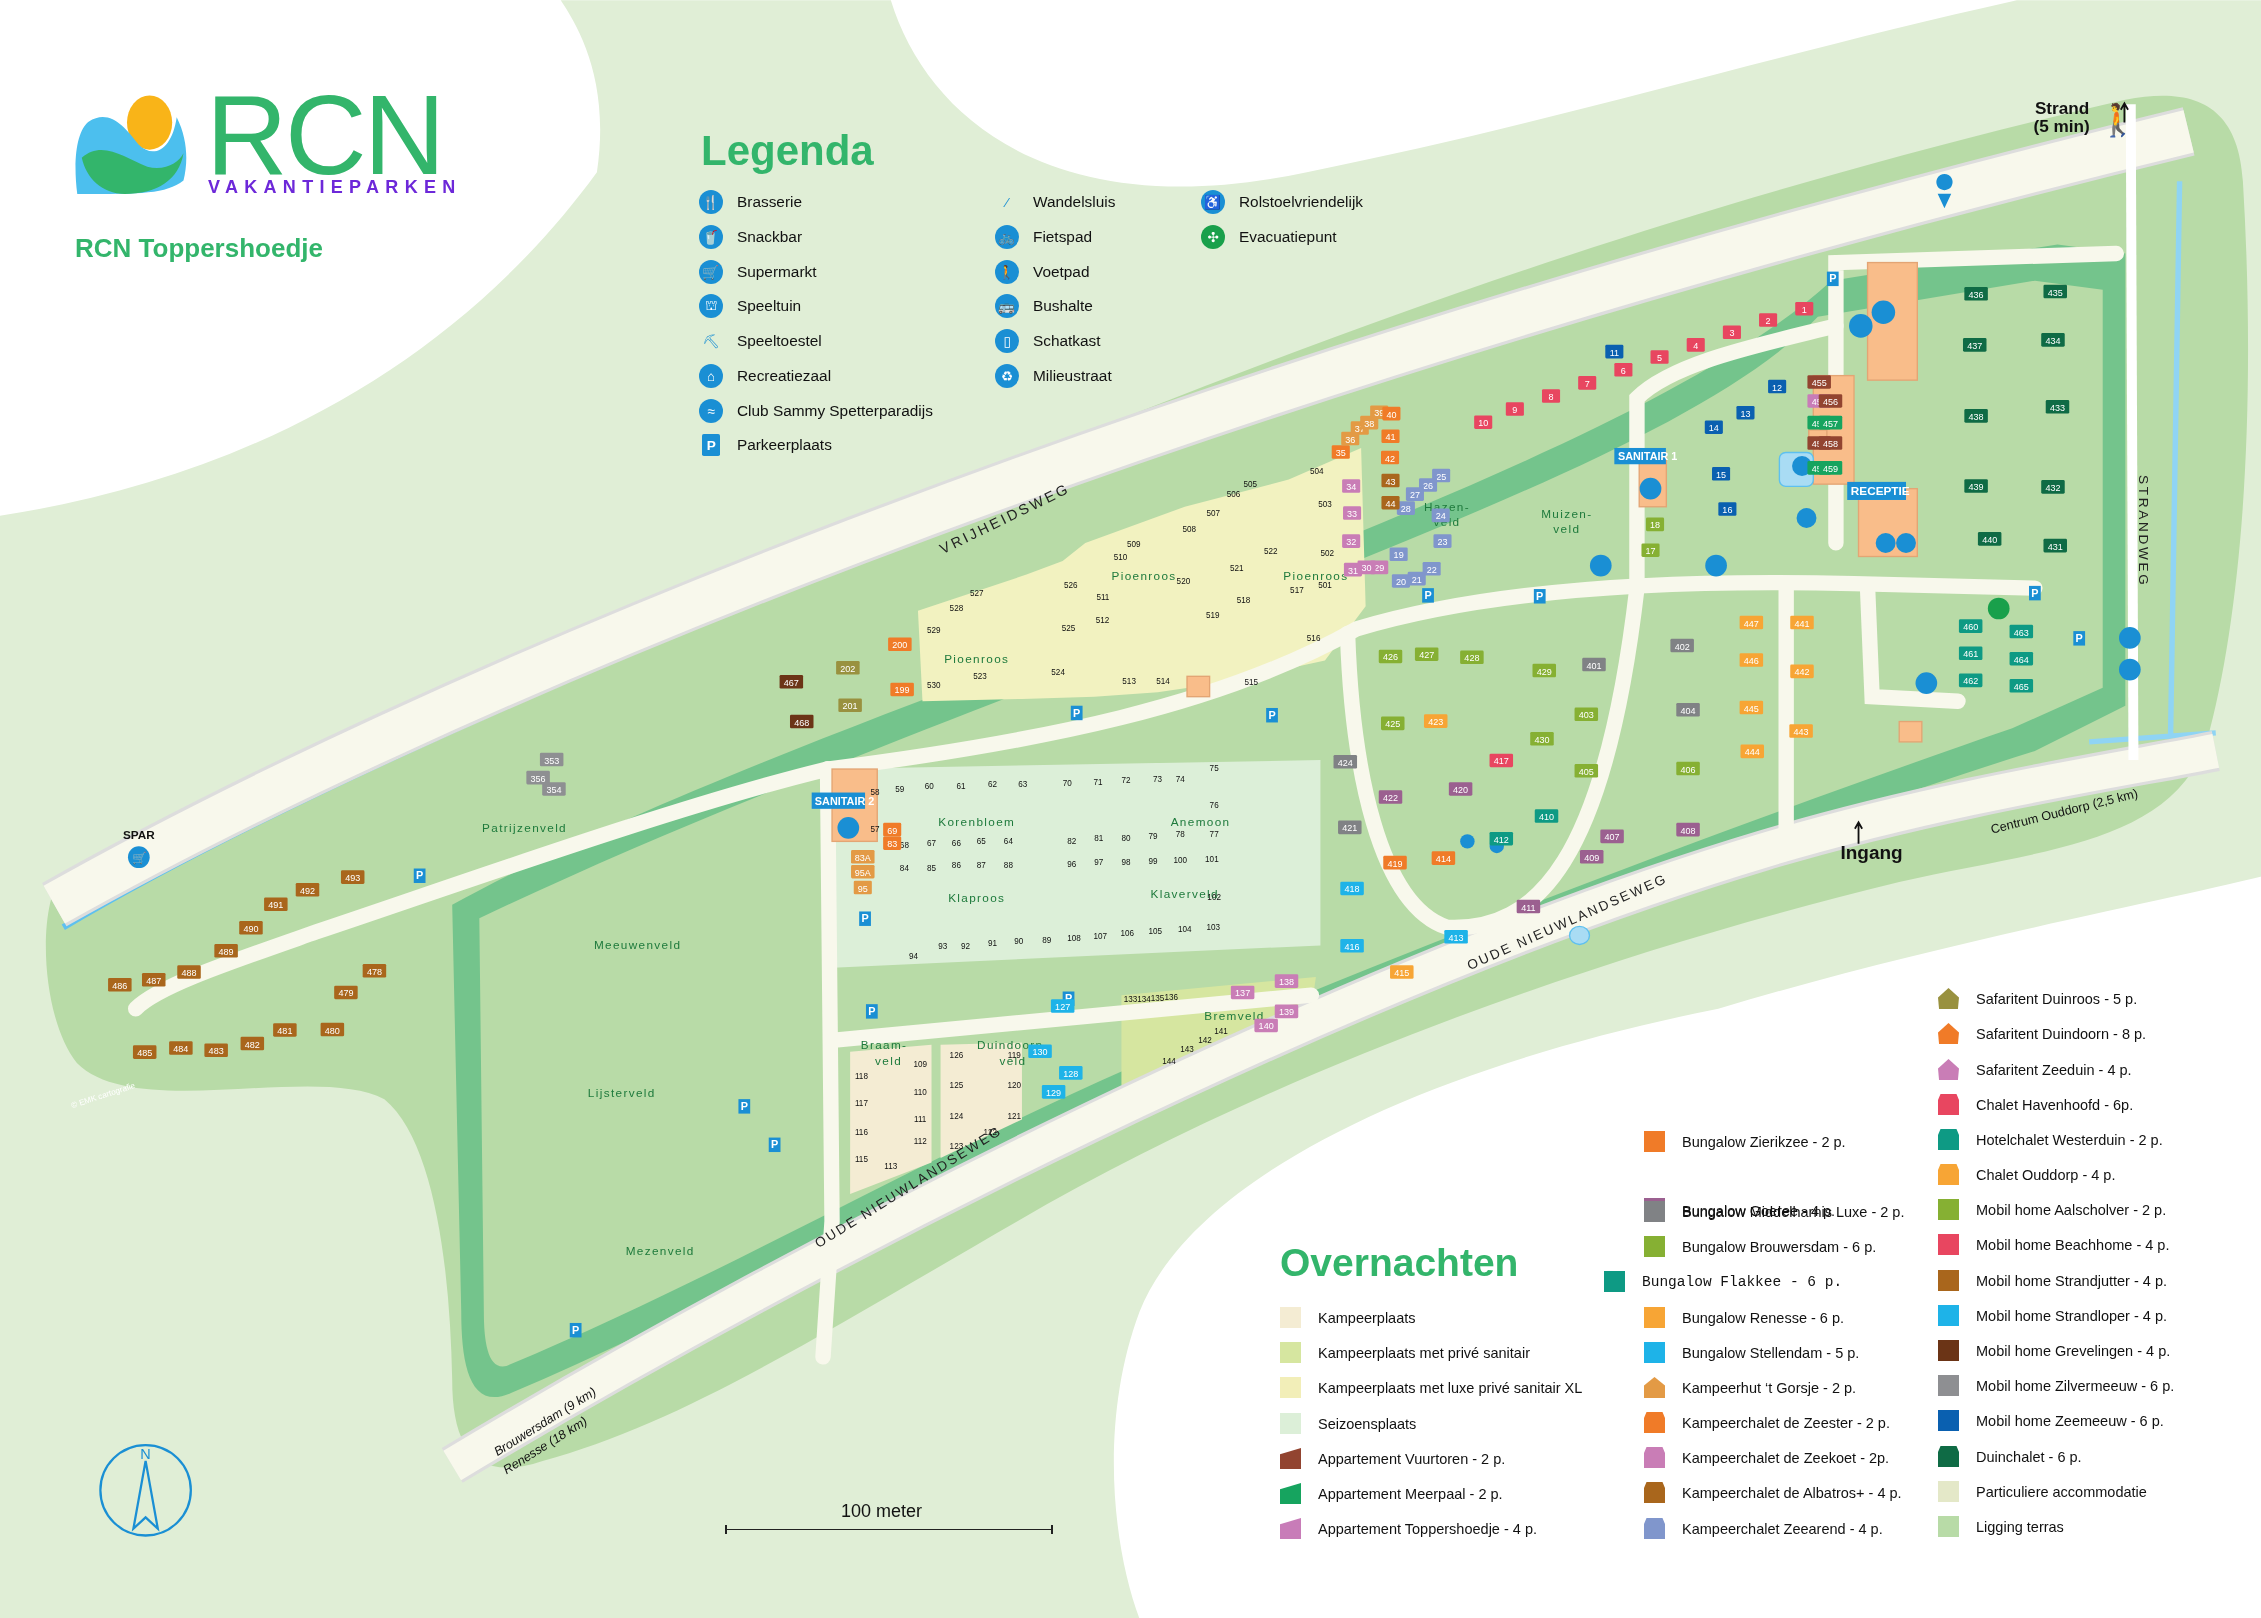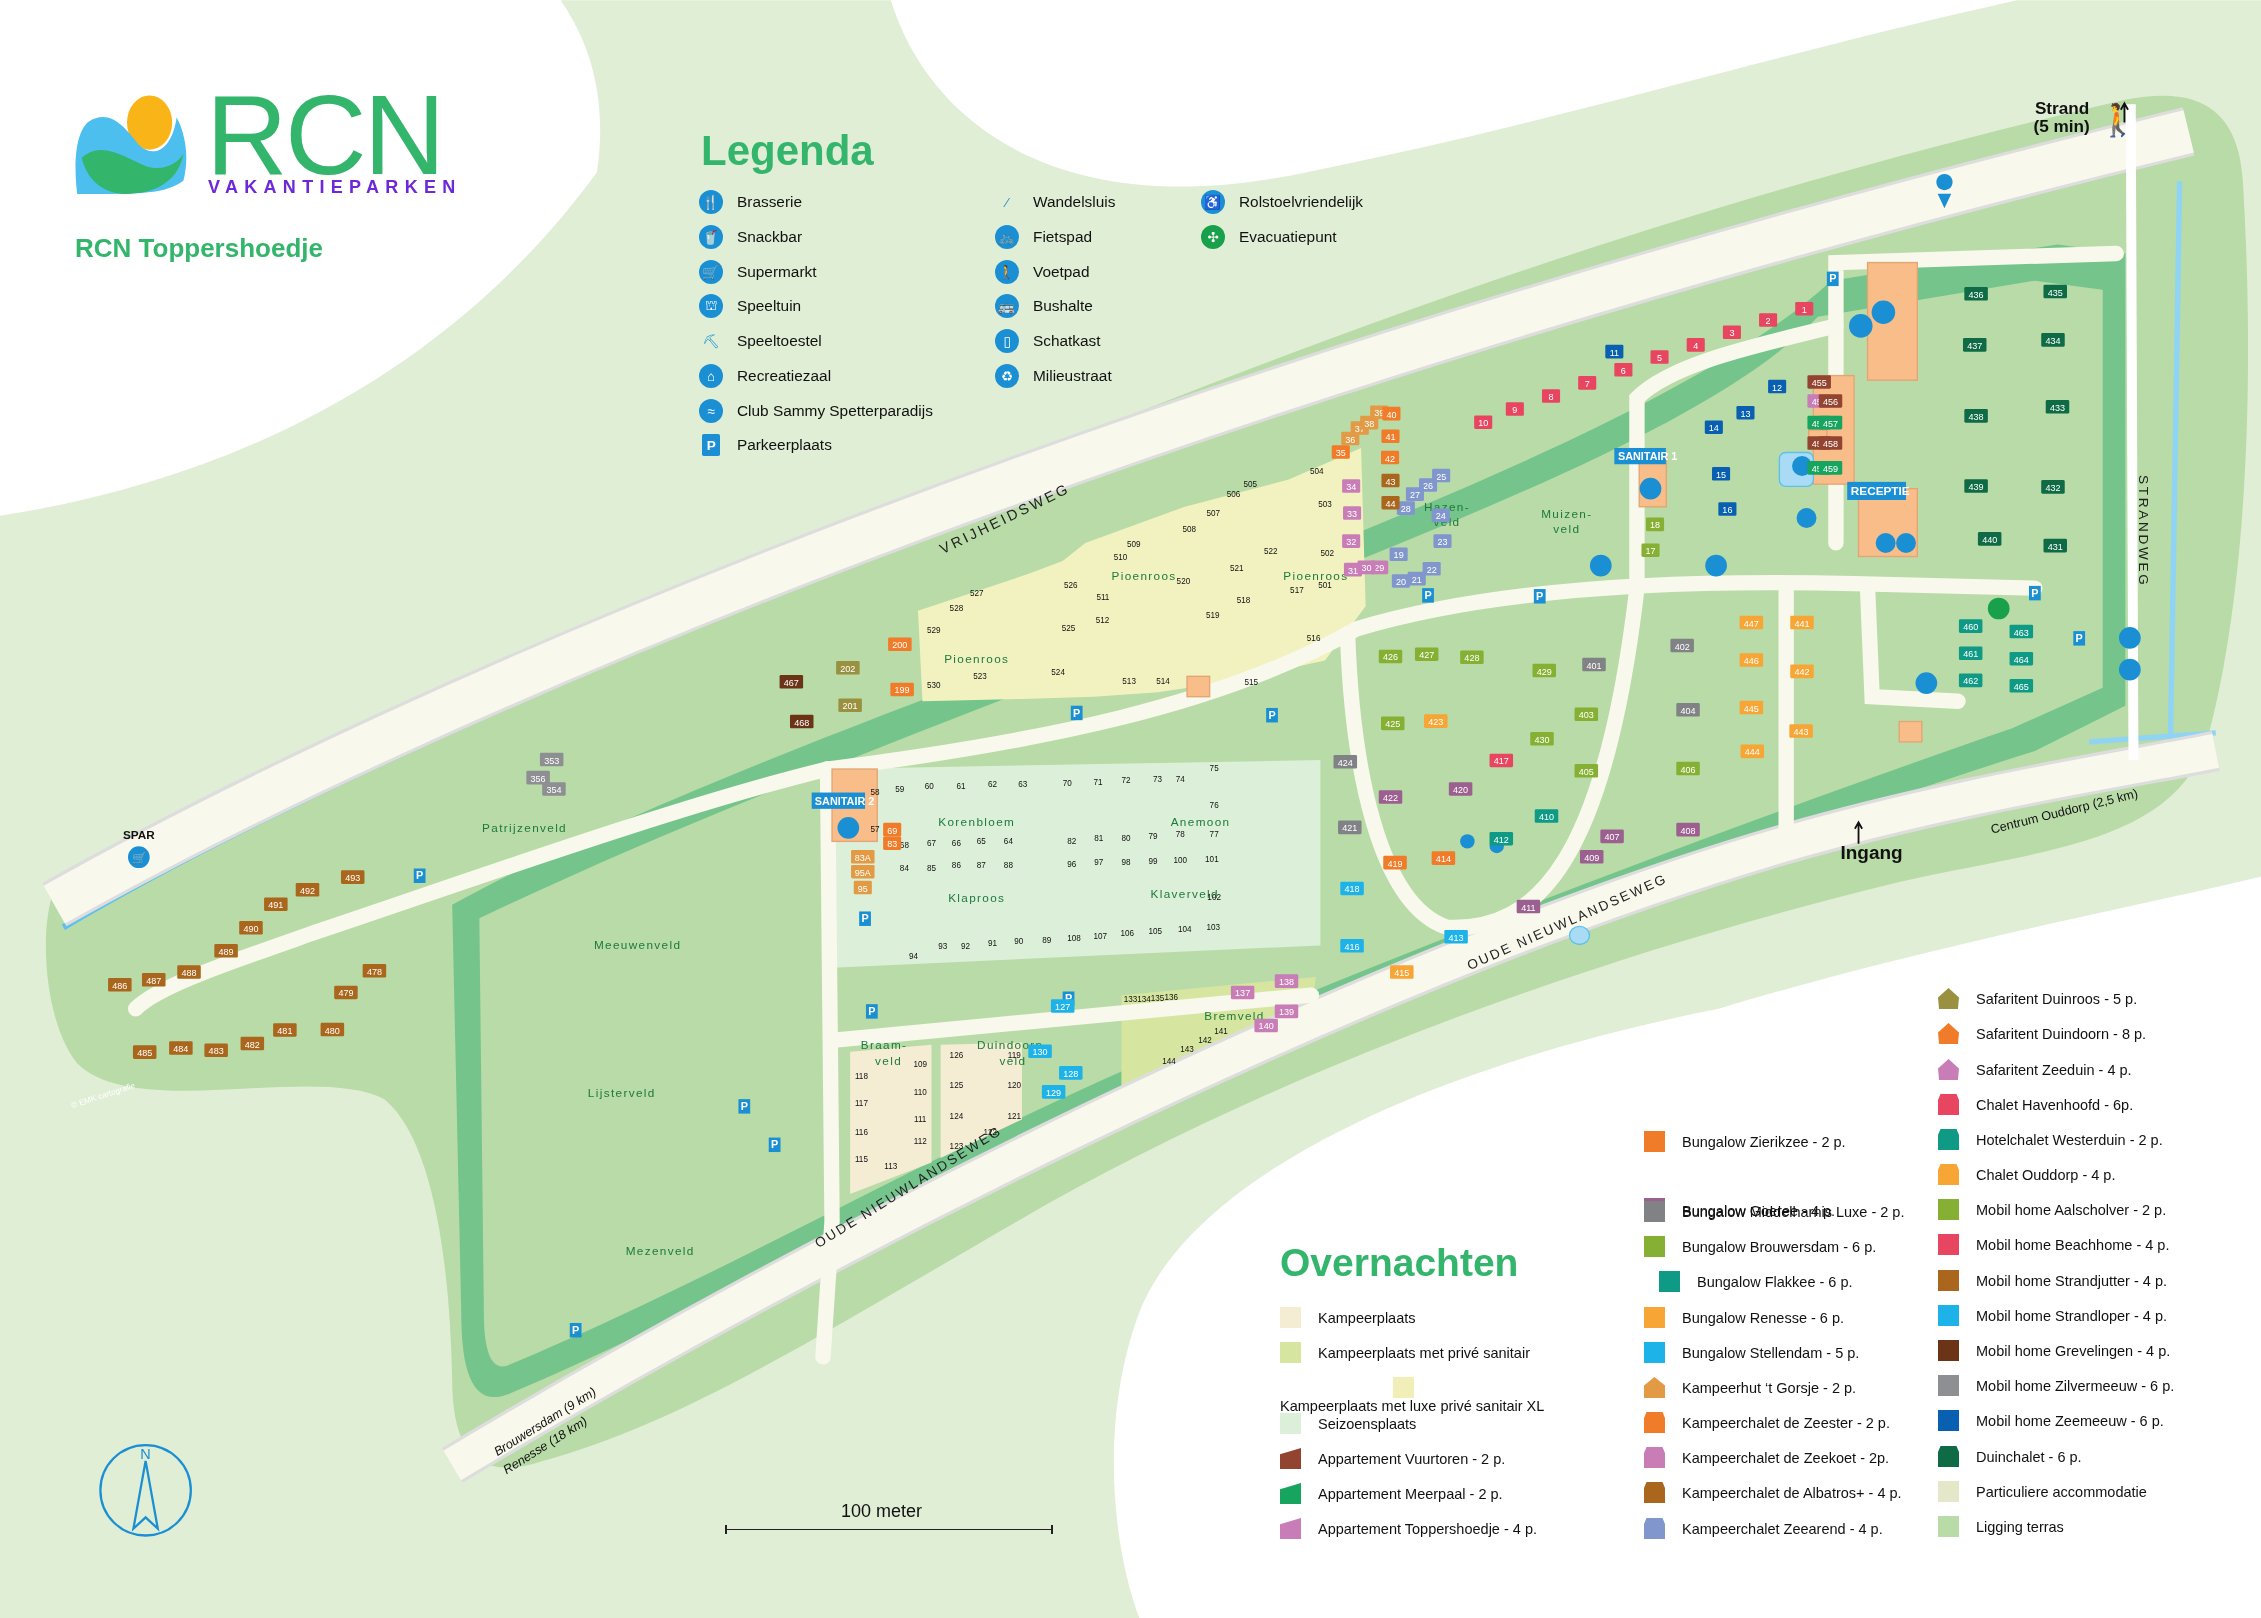--- a/index.html
+++ b/index.html
@@ -954,21 +954,21 @@
 <div class="h-title" style="left:1280px;top:1241px;font-size:39px;">Overnachten</div>
 <div id="overnachten">
     <div class="ov-item" style="left: 1280px; top: 1307px;">
       <span class="ov-sw square" style="background: rgb(244, 236, 211);"></span>
       <span>Kampeerplaats</span>
     </div>
     <div class="ov-item" style="left: 1280px; top: 1342px;">
       <span class="ov-sw square" style="background: rgb(214, 230, 160);"></span>
       <span>Kampeerplaats met privé sanitair</span>
     </div>
-    <div class="ov-item" style="left: 1280px; top: 1377px; flex-direction: column;">
+    <div class="ov-item" style="left: 1280px; top: 1377px;">
       <span class="ov-sw square" style="background: rgb(242, 238, 184);"></span>
       <span>Kampeerplaats met luxe privé sanitair XL</span>
     </div>
     <div class="ov-item" style="left: 1280px; top: 1413px;">
       <span class="ov-sw square" style="background: rgb(220, 239, 216);"></span>
       <span>Seizoensplaats</span>
     </div>
     <div class="ov-item" style="left: 1280px; top: 1448px;">
       <span class="ov-sw app" style="background: rgb(146, 68, 48);"></span>
       <span>Appartement Vuurtoren - 2 p.</span>
@@ -990,21 +990,21 @@
       <span>Bungalow Goeree - 4 p.</span>
     </div>
     <div class="ov-item" style="left: 1644px; top: 1201px;">
       <span class="ov-sw square" style="background: rgb(128, 130, 133);"></span>
       <span>Bungalow Middelharnis Luxe - 2 p.</span>
     </div>
     <div class="ov-item" style="left: 1644px; top: 1236px;">
       <span class="ov-sw square" style="background: rgb(134, 176, 51);"></span>
       <span>Bungalow Brouwersdam - 6 p.</span>
     </div>
-    <div class="ov-item" style="left: 1659px; top: 1271px;">
+    <div class="ov-item" style="left: 1604px; top: 1271px; font-family: Liberation Mono, monospace;">
       <span class="ov-sw square" style="background: rgb(14, 154, 132);"></span>
       <span>Bungalow Flakkee - 6 p.</span>
     </div>
     <div class="ov-item" style="left: 1644px; top: 1307px;">
       <span class="ov-sw square" style="background: rgb(247, 165, 53);"></span>
       <span>Bungalow Renesse - 6 p.</span>
     </div>
     <div class="ov-item" style="left: 1644px; top: 1342px;">
       <span class="ov-sw square" style="background: rgb(30, 179, 232);"></span>
       <span>Bungalow Stellendam - 5 p.</span>

